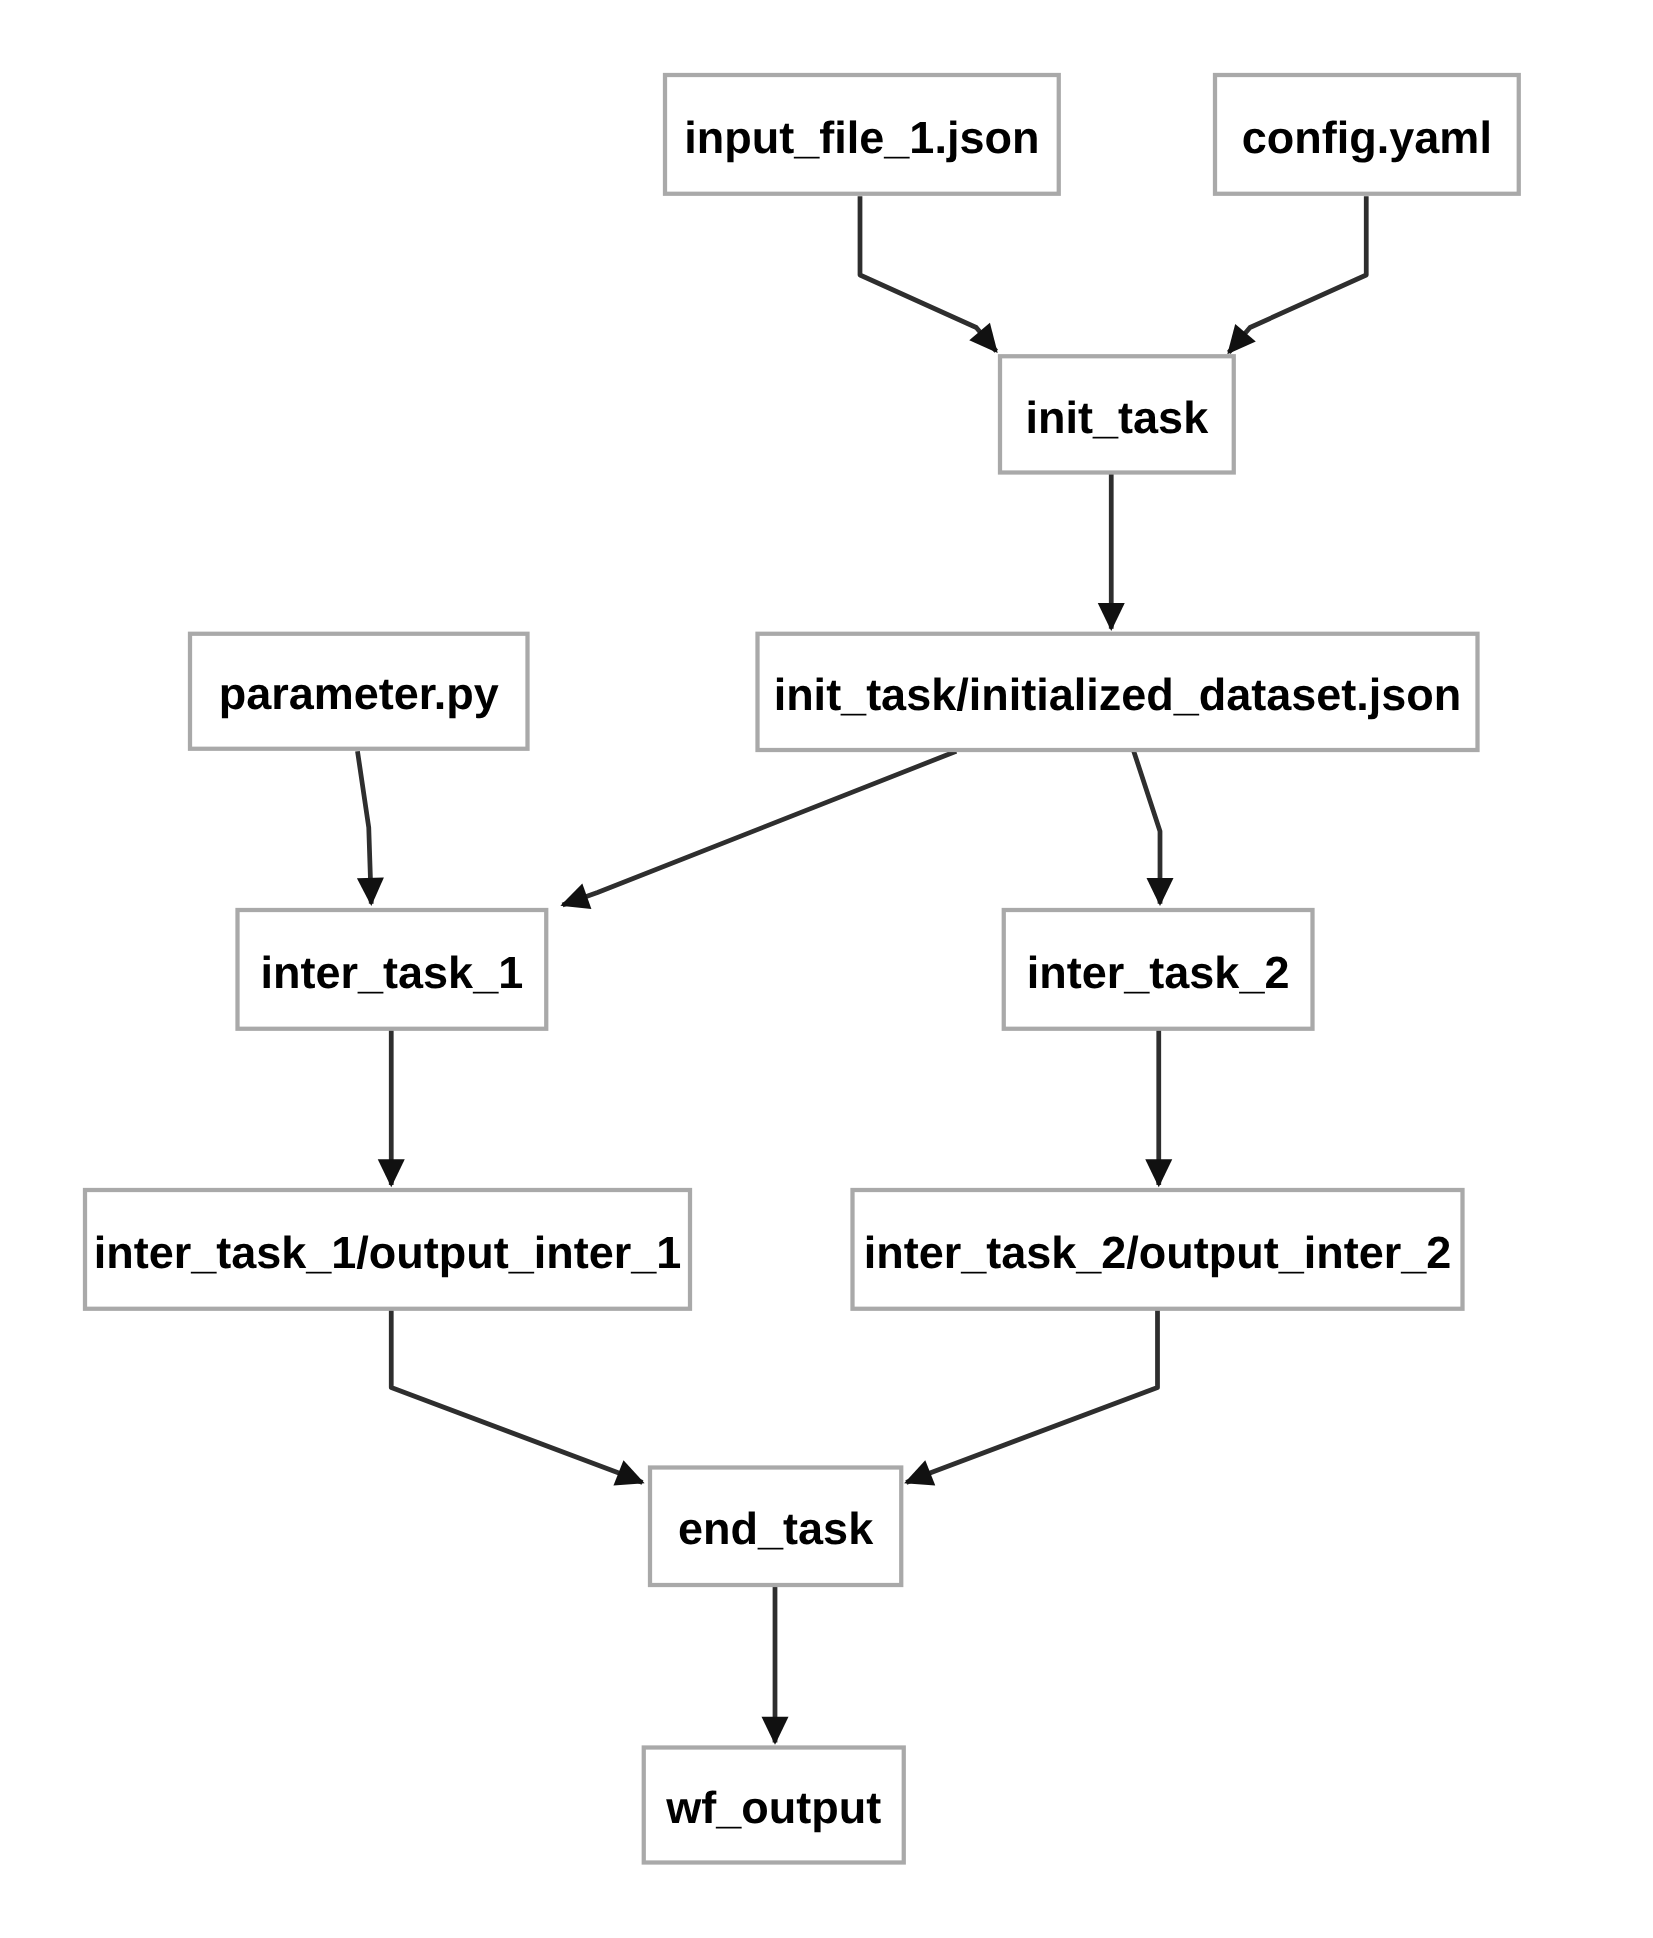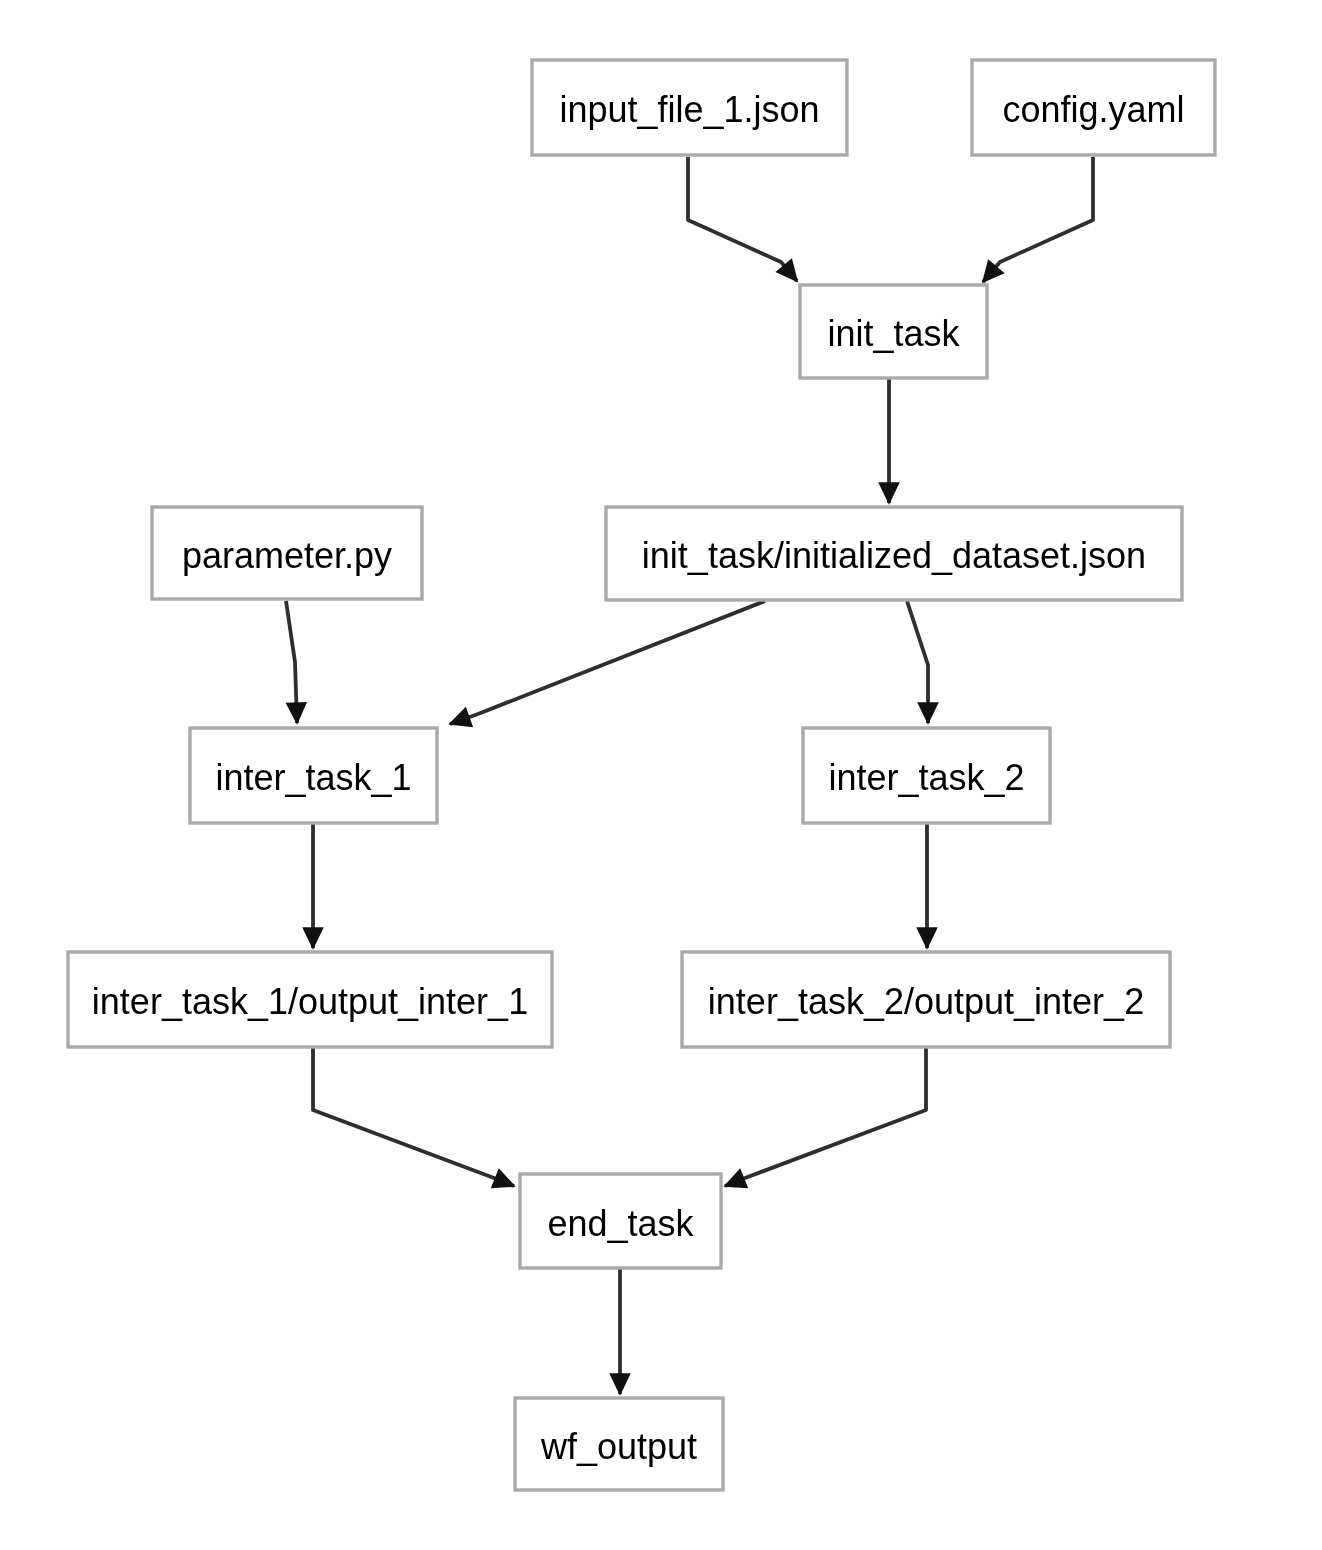--- a/index.html
+++ b/index.html
@@ -9,20 +9,21 @@
   }
   body {
     width: 1322px;
     height: 1550px;
     position: relative;
     font-family: "Liberation Sans", sans-serif;
   }
   #diagram-wrap {
     width: 1322px;
     height: 1232px;
+    font-weight: bold;
   }
   #diagram-svg {
     display: block;
     width: 1322px;
     height: 1550px;
   }
   #diagram-svg text {
     font-family: "Liberation Sans", sans-serif;
   }
 </style>

